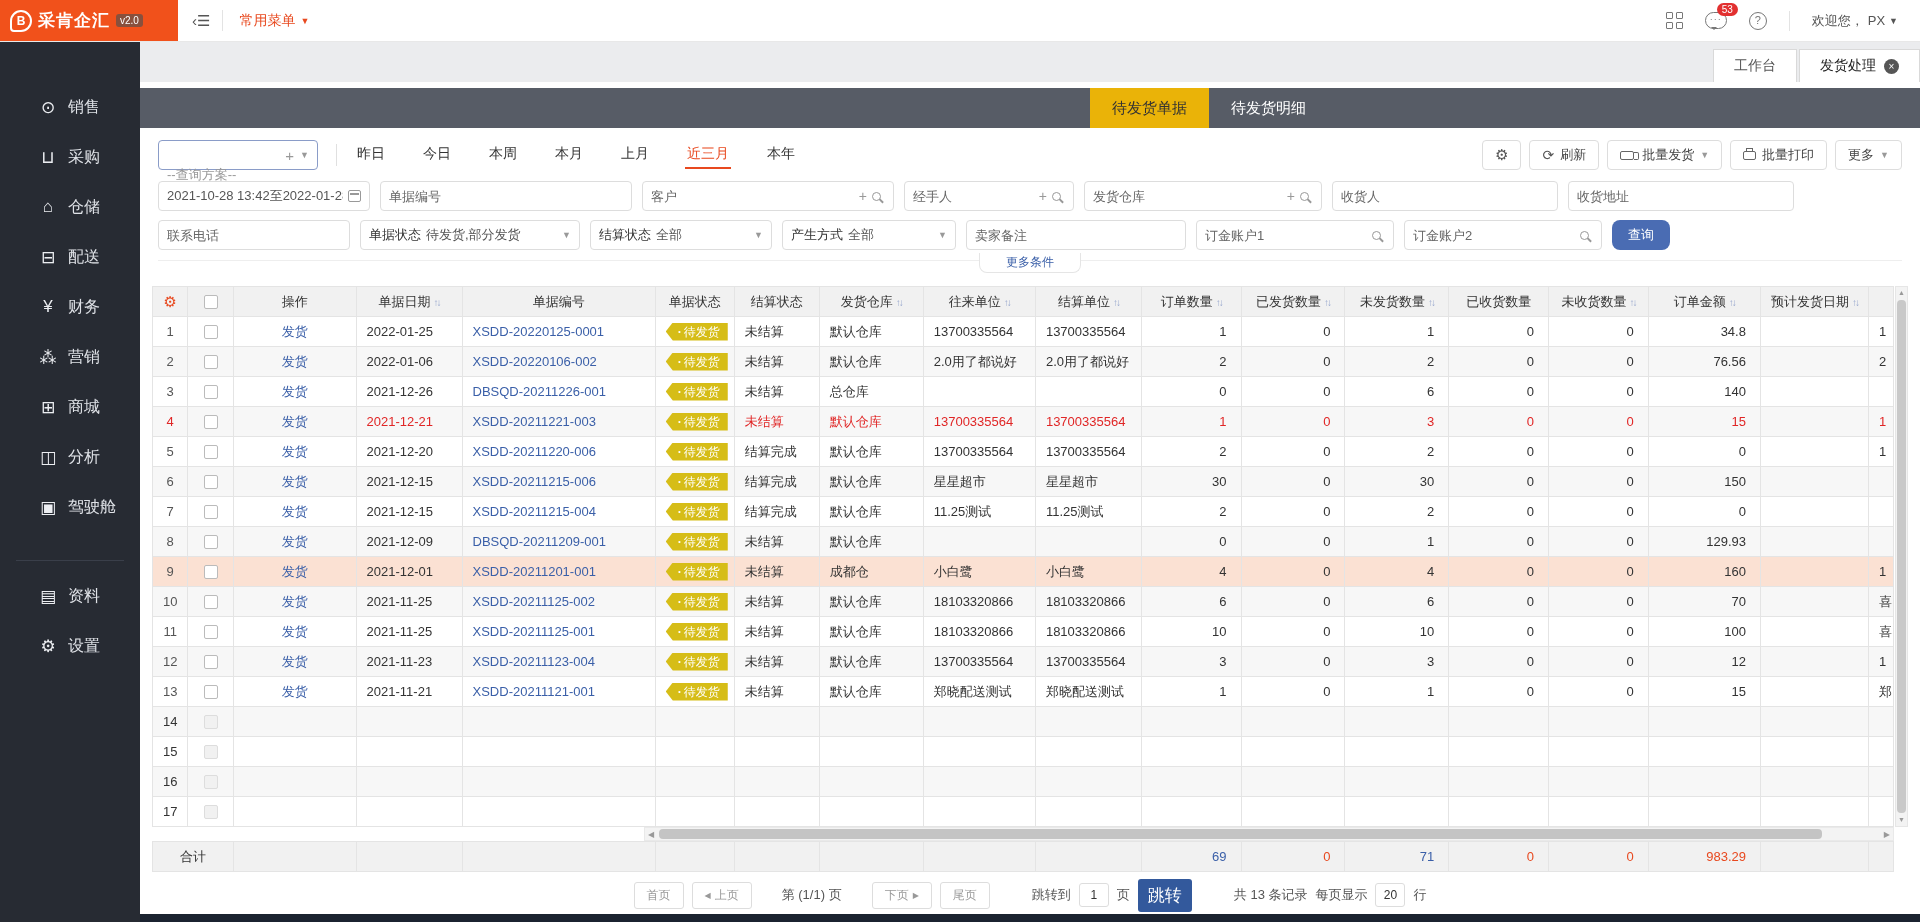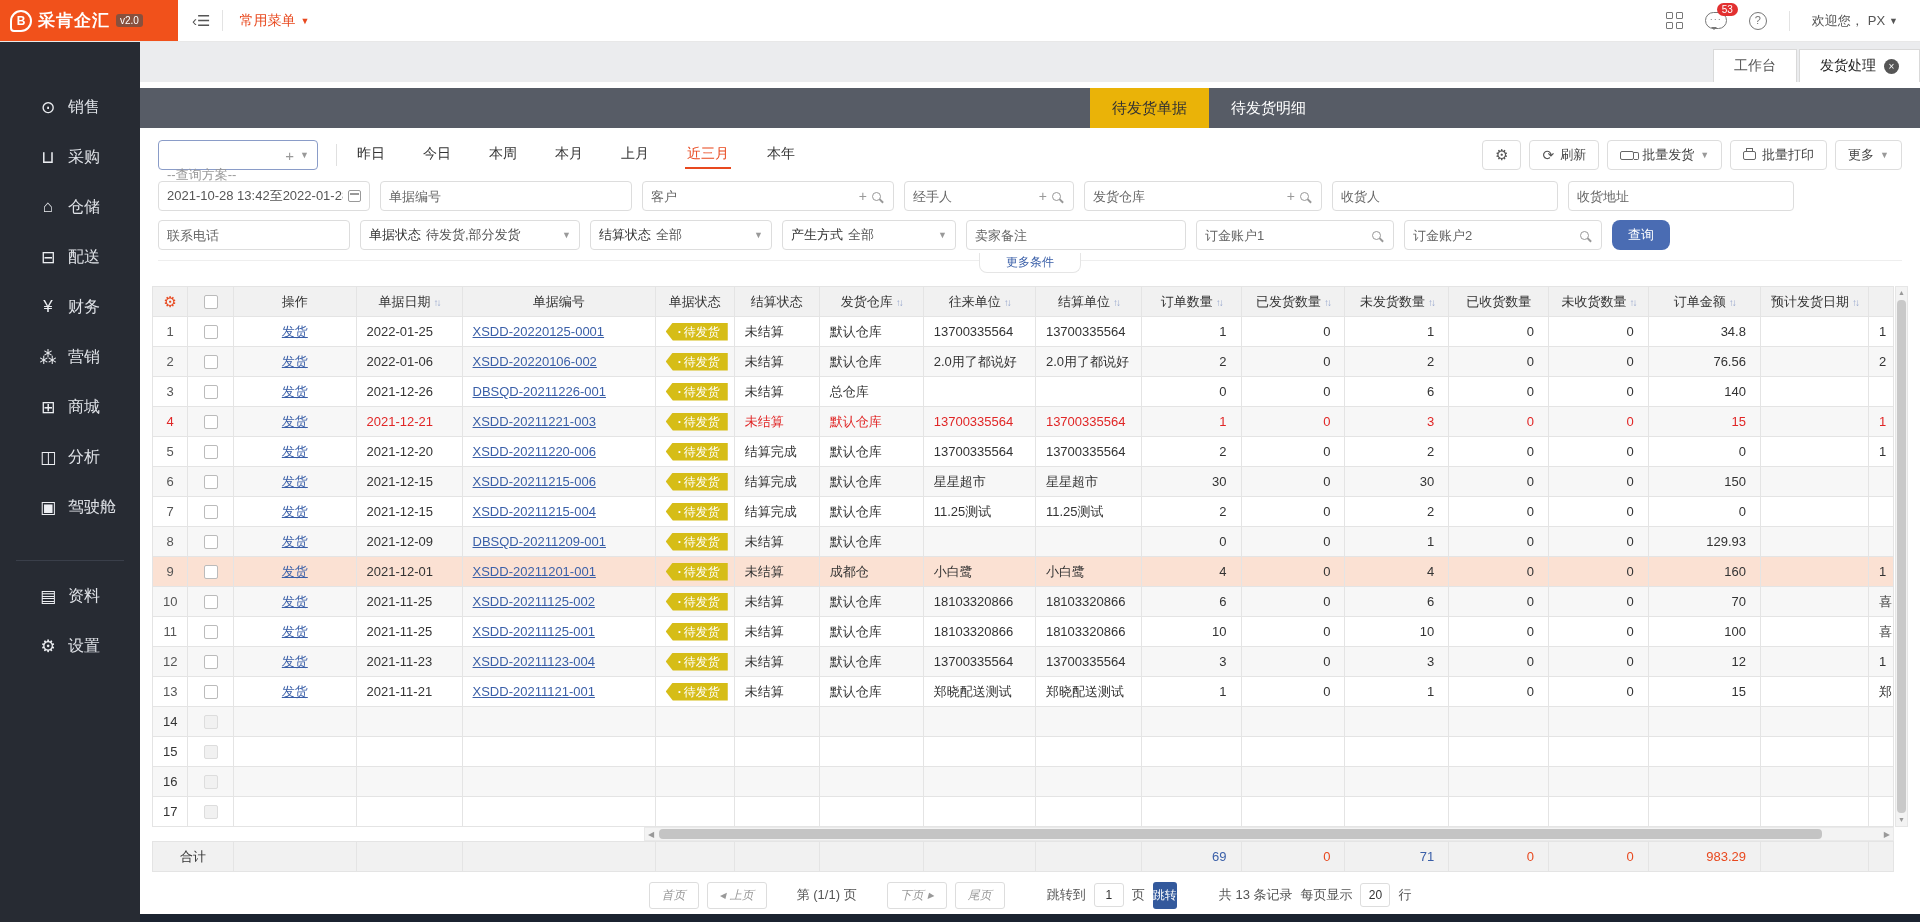--- a/index.html
+++ b/index.html
@@ -99,21 +99,21 @@
   .grid th, .grid td { border:1px solid #e4e4e4; height:30px; padding:0 6px; overflow:hidden; white-space:nowrap; font-weight:normal; }
   .grid thead th { background:#f1f1f1; color:#333; text-align:center; font-size:13px; }
   .grid tbody tr:nth-child(even) td { background:#f7f7f7; }
   .grid tbody tr.pink td { background:#fbe1d3; }
   .grid tbody tr.red td { color:#e02626; }
   .sort { color:#97a6cd; font-size:10px; letter-spacing:-2px; margin-left:3px; }
   .hgear { color:#e8491f; font-size:15px; cursor:pointer; }
   .cbox { width:14px; height:14px; border:1px solid #bbb; border-radius:2px; background:#fff; margin:0 auto; cursor:pointer; }
   .cbox.dis { background:#f1f1f1; border-color:#ddd; cursor:default; }
   td.c { text-align:center; } td.r { text-align:right; padding-right:14px; } td.l { text-align:left; padding-left:10px; }
-  a.lnk { color:#3a5fa8; text-decoration:underline; cursor:pointer; }
+  a.lnk { color:#3a5fa8; cursor:pointer; }
   .status-badge { display:inline-block; background:#d6bd17; color:#fff; font-size:12px; line-height:18px; padding:0 8px 0 12px; clip-path:polygon(7px 0,100% 0,100% 100%,7px 100%,0 50%); position:relative; }
   .status-badge:before { content:"·"; margin-right:2px; font-weight:bold; }
   .rownum { color:#555; }
   tr.red .rownum { color:#e02626; }
 
   .vscroll { position:absolute; top:0; right:0; width:13px; height:100%; background:#f3f3f3; border:1px solid #e6e6e6; display:flex; flex-direction:column; align-items:center; }
   .vscroll .arr { font-size:7px; color:#999; line-height:12px; flex:0 0 12px; }
   .vscroll .thumb { width:9px; flex:1; background:#c9c9c9; border-radius:4px; margin:1px 0; }
 
   .hscroll { height:14px; display:flex; align-items:center; margin-left:492px; margin-right:14px; background:#f3f3f3; border:1px solid #e9e9e9; }
@@ -122,25 +122,25 @@
   .hscroll .thumb { position:absolute; left:2px; top:1px; bottom:1px; width:95%; background:#c4c4c4; border-radius:4px; cursor:pointer; }
 
   .totals-wrap { padding-right:14px; }
   .grid.totals td { background:#f1f1f1; font-size:13px; }
   .t-label { text-align:center; font-weight:bold; color:#333; }
   .t-blue { color:#3a5fa8; font-weight:bold; }
   .t-orange { color:#e8491f; font-weight:bold; }
 
   
   .pager { height:38px; display:flex; align-items:center; justify-content:center; gap:8px; background:#fff; flex:0 0 38px; color:#555; }
-  .pbtn { border:1px solid #ddd; border-radius:3px; background:#fff; color:#999; font-size:12px; padding:4px 12px; cursor:pointer; display:flex; align-items:center; gap:4px;font-style:italic; }
+  .pbtn { border:1px solid #ddd; border-radius:3px; background:#fff; color:#999; font-size:12px; padding:4px 12px; cursor:pointer; display:flex; align-items:center; gap:4px; }
   .pbtn .tri { font-size:8px; }
   .ptext { margin:0 22px; color:#555; }
   .jump-input, .pp-input { width:30px; height:24px; border:1px solid #ddd; border-radius:3px; text-align:center; font-size:12px; color:#333; outline:none; }
-  .jump-btn { background:#33599c; color:#fff; border:none; border-radius:3px; font-size:12px; padding:5px 0; cursor:pointer; }
+  .jump-btn { background:#33599c; color:#fff; border:none; border-radius:3px; font-size:17px; padding:5px 10px; cursor:pointer; }
   .pgap { width:26px; }
   .bottomstrip { height:8px; background:#1b2330; flex:0 0 8px; }
 </style>
 </head>
 <body>
 
 <div class="page">
 
   <div class="topbar">
     <div class="logo">

